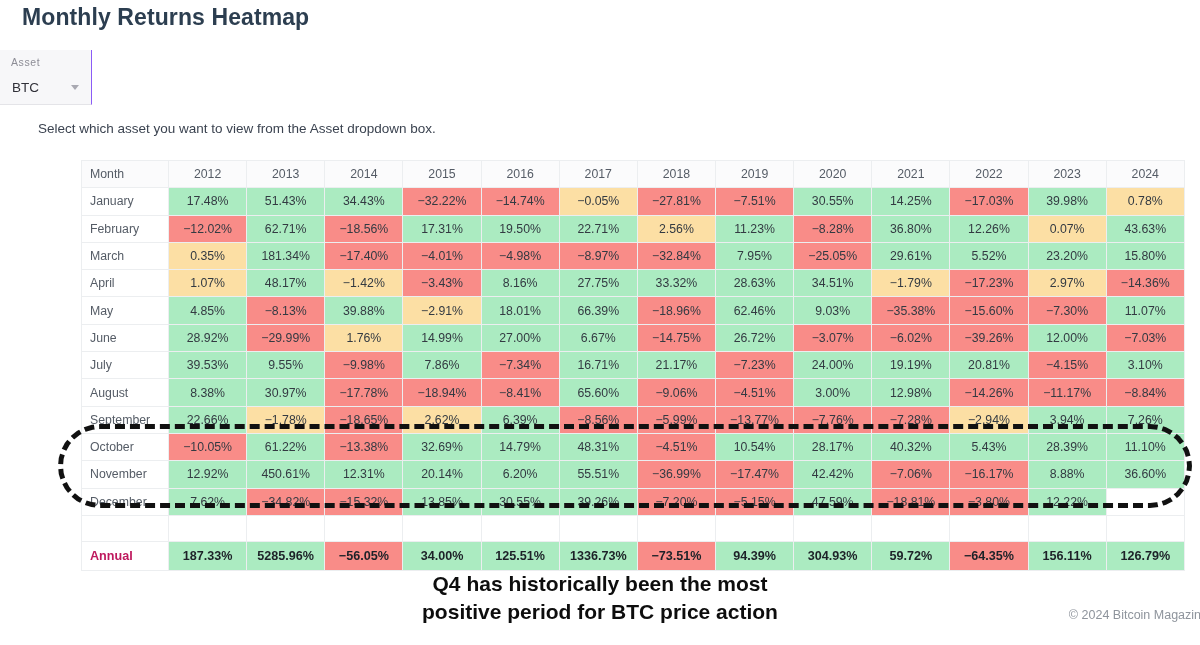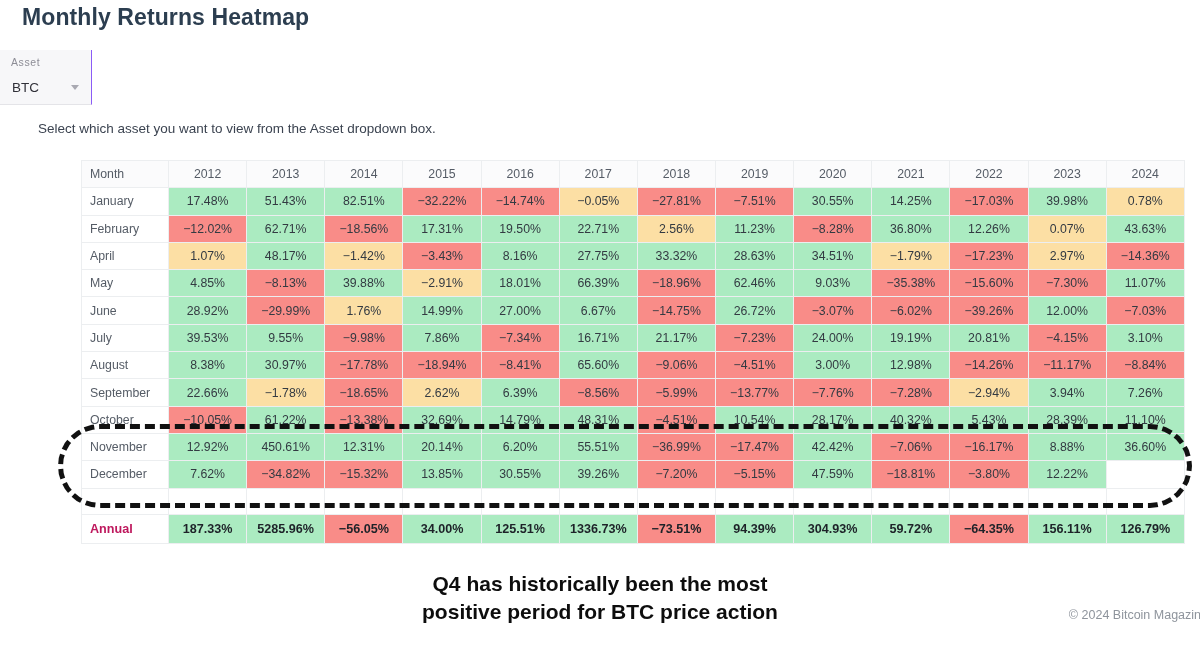--- a/index.html
+++ b/index.html
@@ -170,21 +170,21 @@
             <th>2022</th>
             <th>2023</th>
             <th>2024</th>
           </tr>
       </thead>
       <tbody id="body-rows">
           <tr>
             <td class="month-name">January</td>
             <td class="v pos">17.48%</td>
             <td class="v pos">51.43%</td>
-            <td class="v pos">82.51%</td>
+            <td class="v pos">34.43%</td>
             <td class="v neg">−32.22%</td>
             <td class="v neg">−14.74%</td>
             <td class="v neu">−0.05%</td>
             <td class="v neg">−27.81%</td>
             <td class="v neg">−7.51%</td>
             <td class="v pos">30.55%</td>
             <td class="v pos">14.25%</td>
             <td class="v neg">−17.03%</td>
             <td class="v pos">39.98%</td>
             <td class="v neu">0.78%</td>
@@ -197,20 +197,36 @@
             <td class="v pos">17.31%</td>
             <td class="v pos">19.50%</td>
             <td class="v pos">22.71%</td>
             <td class="v neu">2.56%</td>
             <td class="v pos">11.23%</td>
             <td class="v neg">−8.28%</td>
             <td class="v pos">36.80%</td>
             <td class="v pos">12.26%</td>
             <td class="v neu">0.07%</td>
             <td class="v pos">43.63%</td>
+          </tr>
+          <tr>
+            <td class="month-name">March</td>
+            <td class="v neu">0.35%</td>
+            <td class="v pos">181.34%</td>
+            <td class="v neg">−17.40%</td>
+            <td class="v neg">−4.01%</td>
+            <td class="v neg">−4.98%</td>
+            <td class="v neg">−8.97%</td>
+            <td class="v neg">−32.84%</td>
+            <td class="v pos">7.95%</td>
+            <td class="v neg">−25.05%</td>
+            <td class="v pos">29.61%</td>
+            <td class="v pos">5.52%</td>
+            <td class="v pos">23.20%</td>
+            <td class="v pos">15.80%</td>
           </tr>
           <tr>
             <td class="month-name">April</td>
             <td class="v neu">1.07%</td>
             <td class="v pos">48.17%</td>
             <td class="v neu">−1.42%</td>
             <td class="v neg">−3.43%</td>
             <td class="v pos">8.16%</td>
             <td class="v pos">27.75%</td>
             <td class="v pos">33.32%</td>

